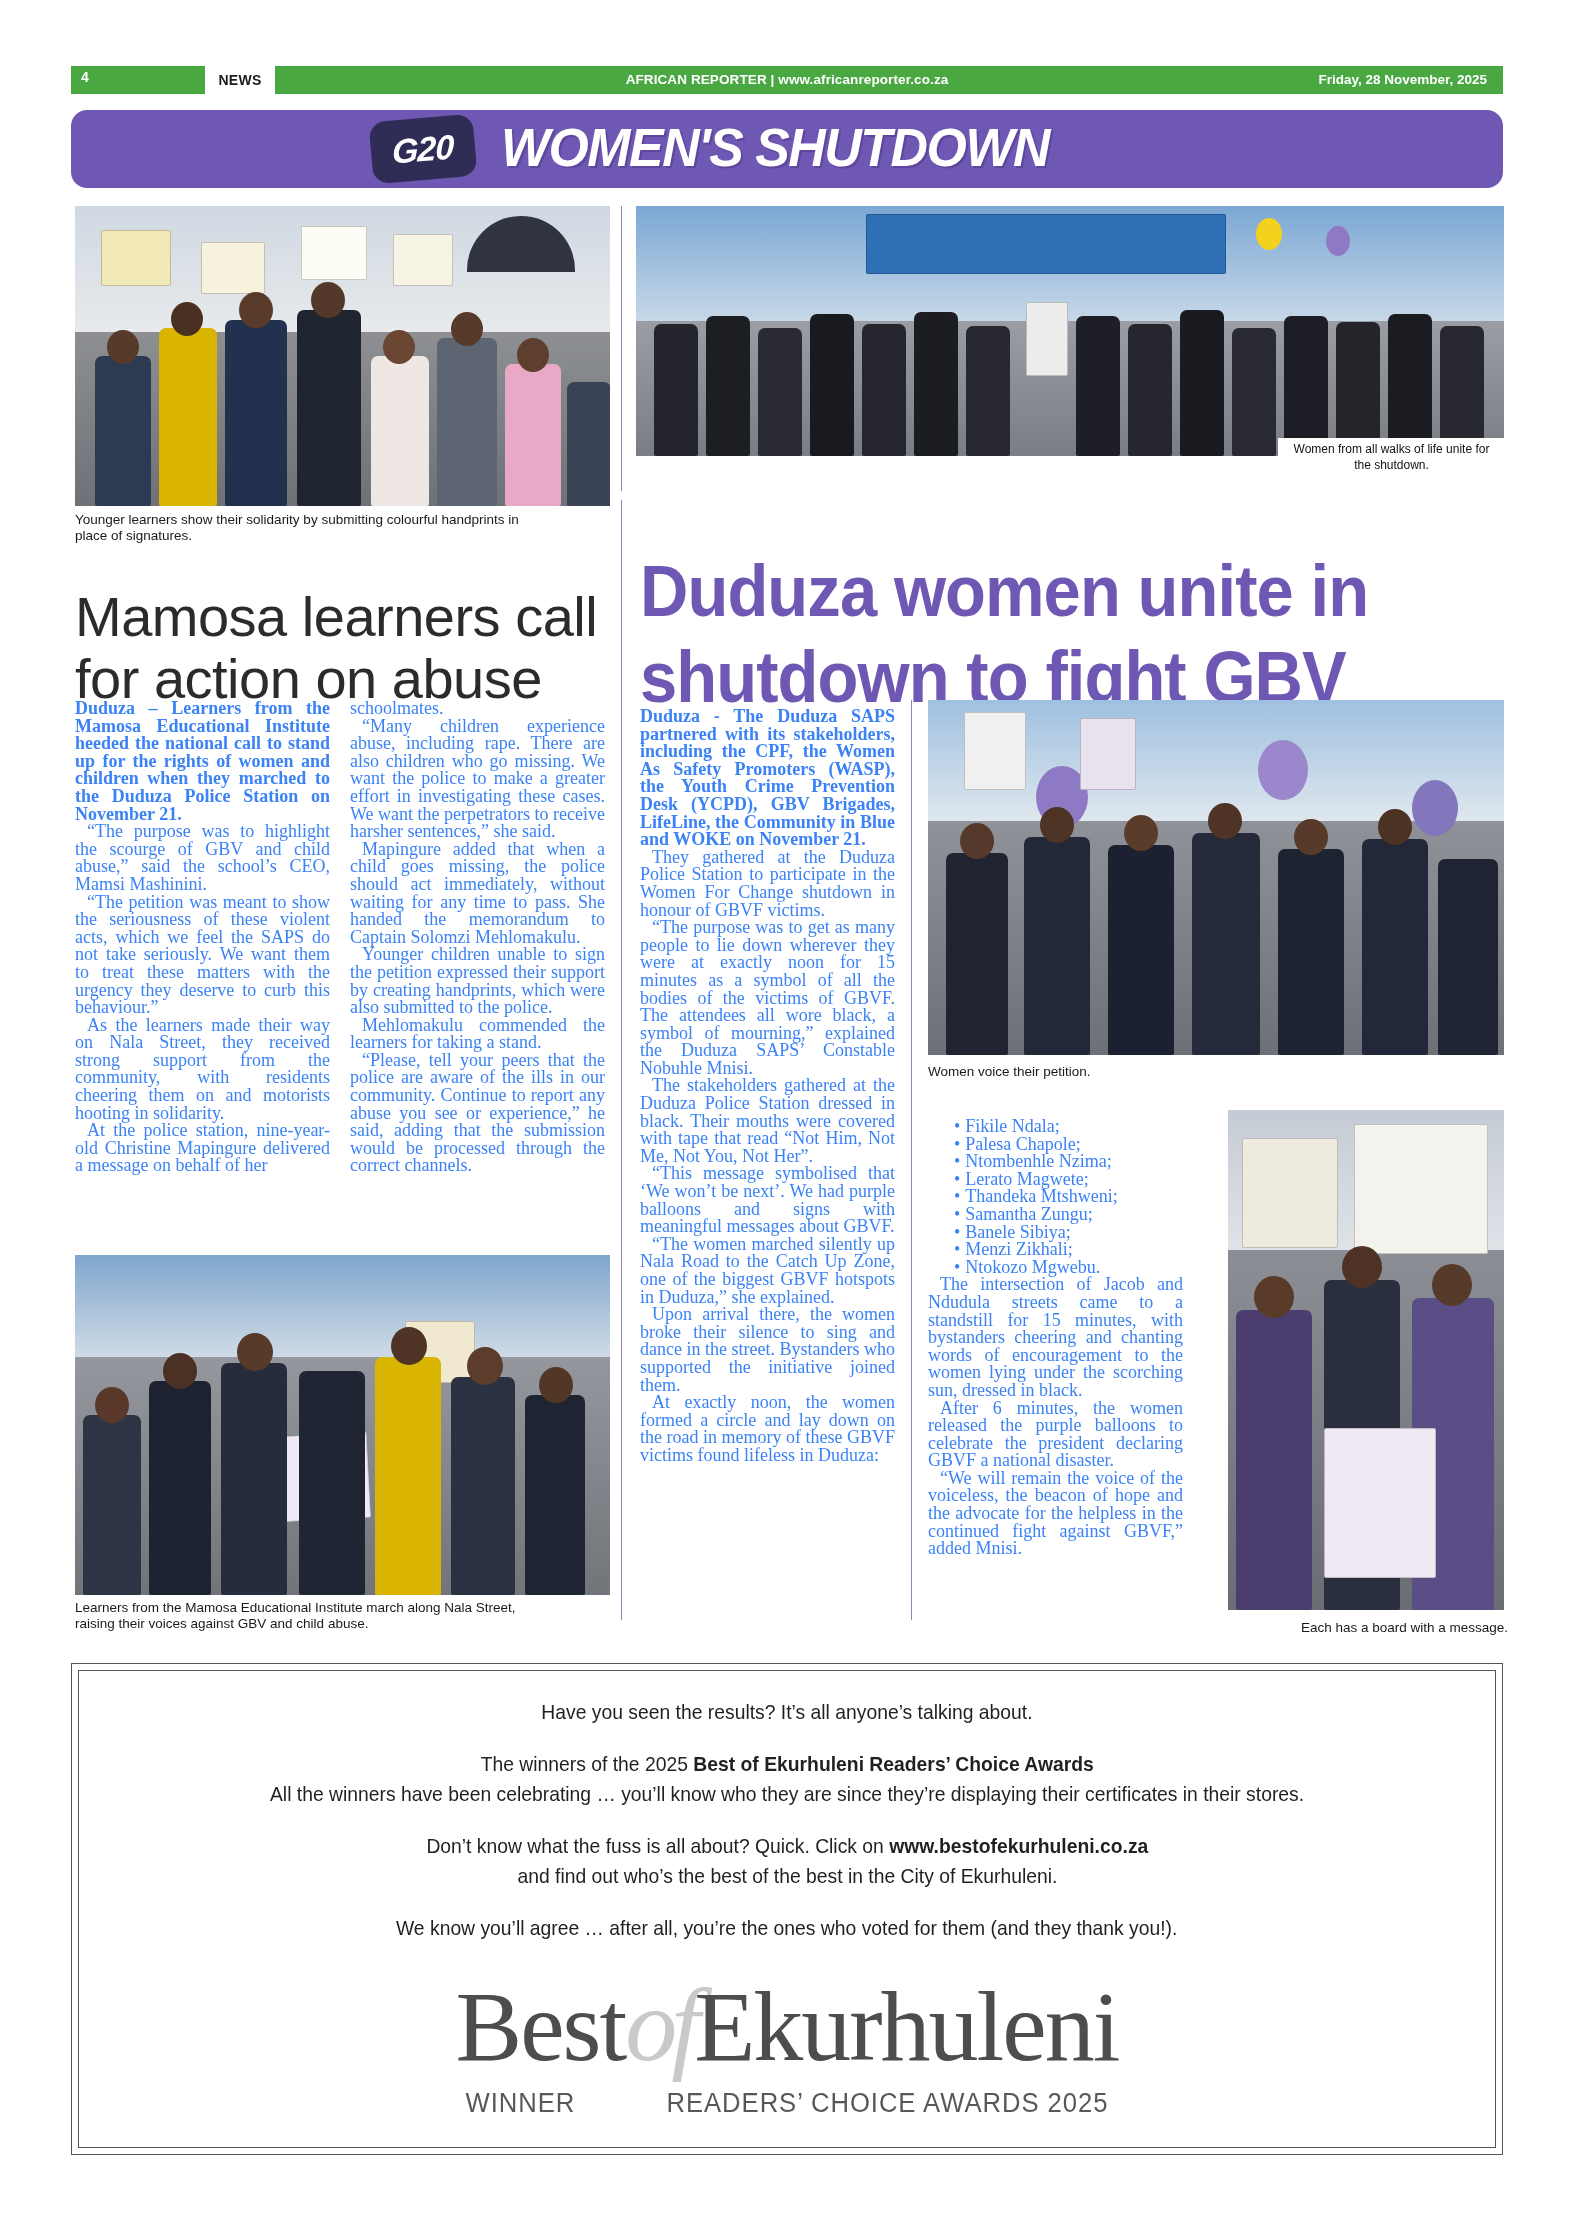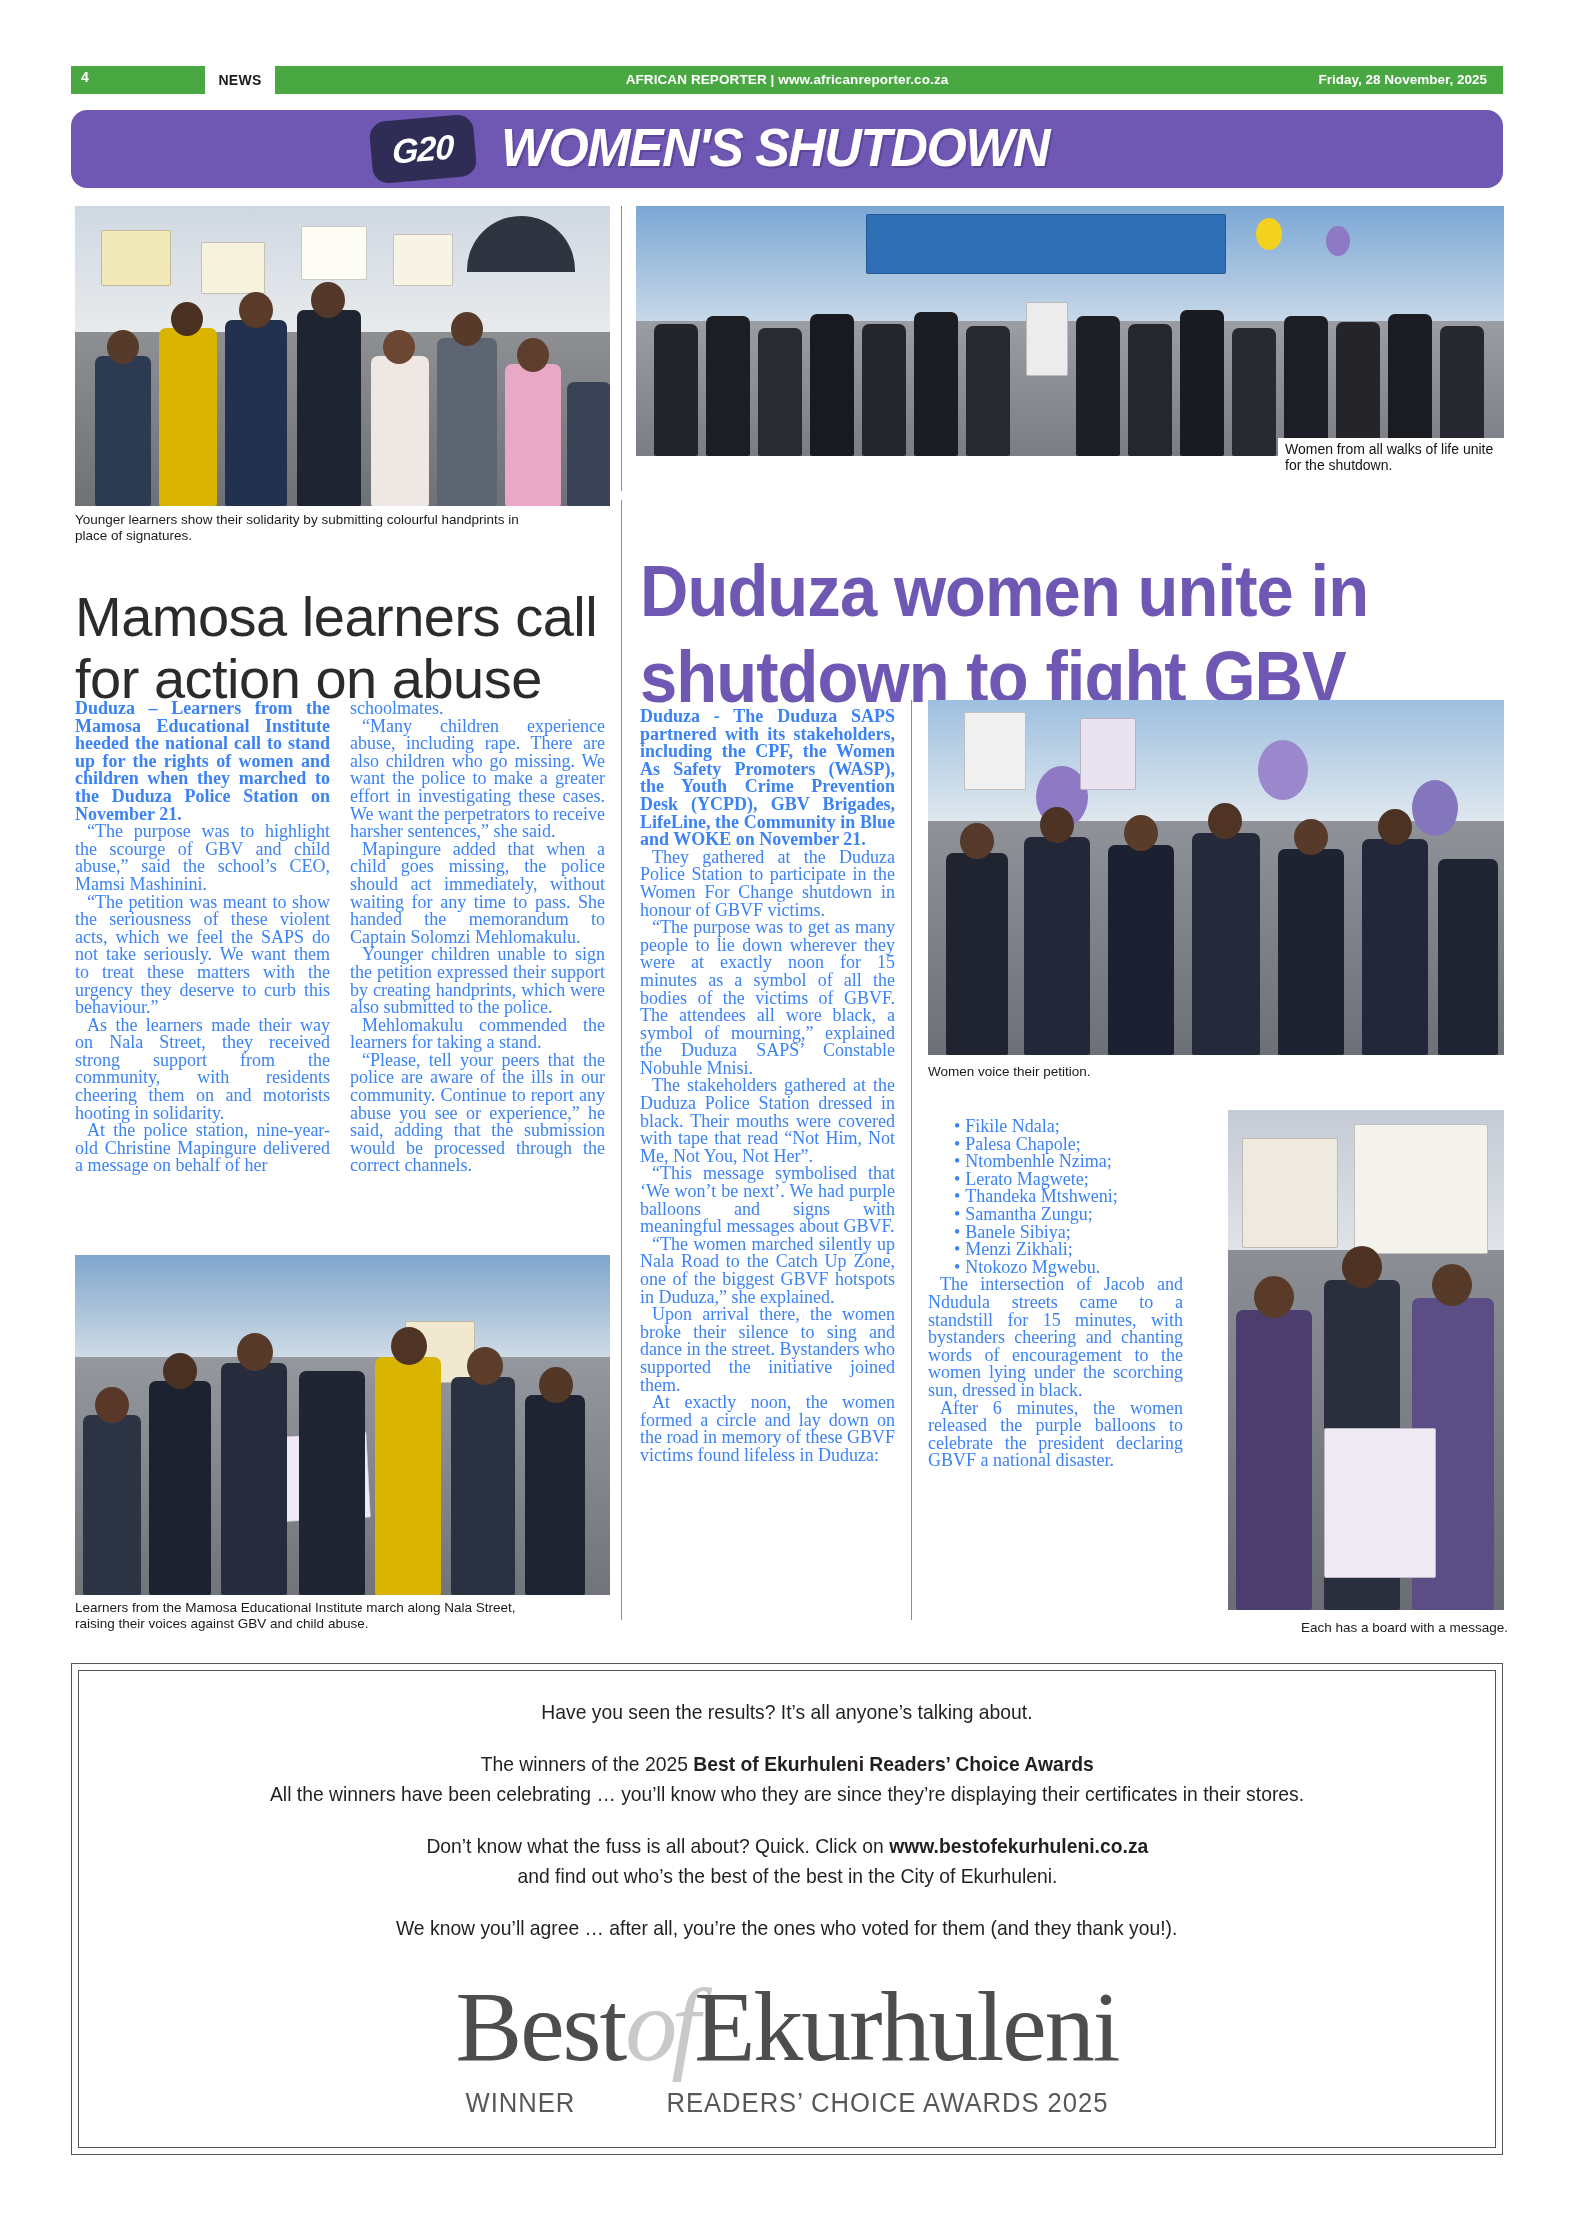--- a/index.html
+++ b/index.html
@@ -74,21 +74,21 @@
   .photo .sign {
     position:absolute; border-radius:2px; border:1px solid rgba(0,0,0,.2);
   }
   .photo .balloon { position:absolute; border-radius:50%; }
 
   .caption {
     position:absolute; font-size:13.5px; line-height:16px; color:#1a1a1a;
   }
   .caption-overlay {
     position:absolute; background:#ffffff; color:#111;
-    font-size:14px; line-height:16px; padding:3px 6px 4px 7px;
+    font-size:12px; line-height:16px; padding:3px 6px 4px 7px;text-align:center;
   }
 
   
   .headline-left {
     position:absolute; left:75px; top:548px; width:540px;
     font-family:"Liberation Sans Narrow","Liberation Sans",sans-serif;
     font-size:56px; line-height:62px; font-weight:300; color:#2b2b2b;
     letter-spacing:-.5px;
   }
   .headline-right {
@@ -269,20 +269,21 @@
         <li>Ntombenhle Nzima;</li>
         <li>Lerato Magwete;</li>
         <li>Thandeka Mtshweni;</li>
         <li>Samantha Zungu;</li>
         <li>Banele Sibiya;</li>
         <li>Menzi Zikhali;</li>
         <li>Ntokozo Mgwebu.</li>
       </ul>
       <p>The intersection of Jacob and Ndudula streets came to a standstill for 15 minutes, with bystanders cheering and chanting words of encouragement to the women lying under the scorching sun, dressed in black.</p>
       <p>After 6 minutes, the women released the purple balloons to celebrate the president declaring GBVF a national disaster.</p>
+      <p>“We will remain the voice of the voiceless, the beacon of hope and the advocate for the helpless in the continued fight against GBVF,” added Mnisi.</p>
     </div>
 
   <div class="photo" style="left:928px; top:700px; width:576px; height:355px;">
     <div class="ph-sky" style="background:linear-gradient(#9ec0e0,#dfe7ee); height:34%;"></div>
     <div class="ph-ground" style="background:linear-gradient(#8f9298,#6d7076); height:66%;"></div>
     <div class="balloon" style="left:108px; top:66px; width:52px; height:62px; background:#8e7ac4;"></div>
     <div class="balloon" style="left:330px; top:40px; width:50px; height:60px; background:#9b88cc;"></div>
     <div class="balloon" style="left:484px; top:80px; width:46px; height:56px; background:#8476bd;"></div>
     <div class="sign" style="left:36px;  top:12px;  width:62px; height:78px; background:#f0f0f0;"></div>
     <div class="sign" style="left:152px; top:18px;  width:56px; height:72px; background:#e9e2ef;"></div>

